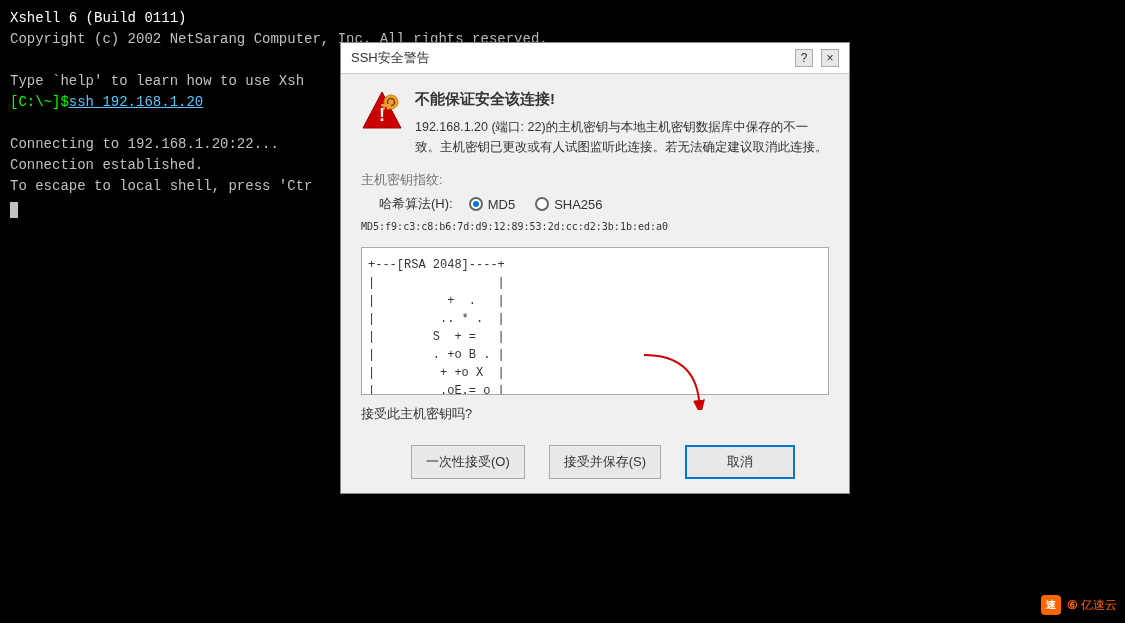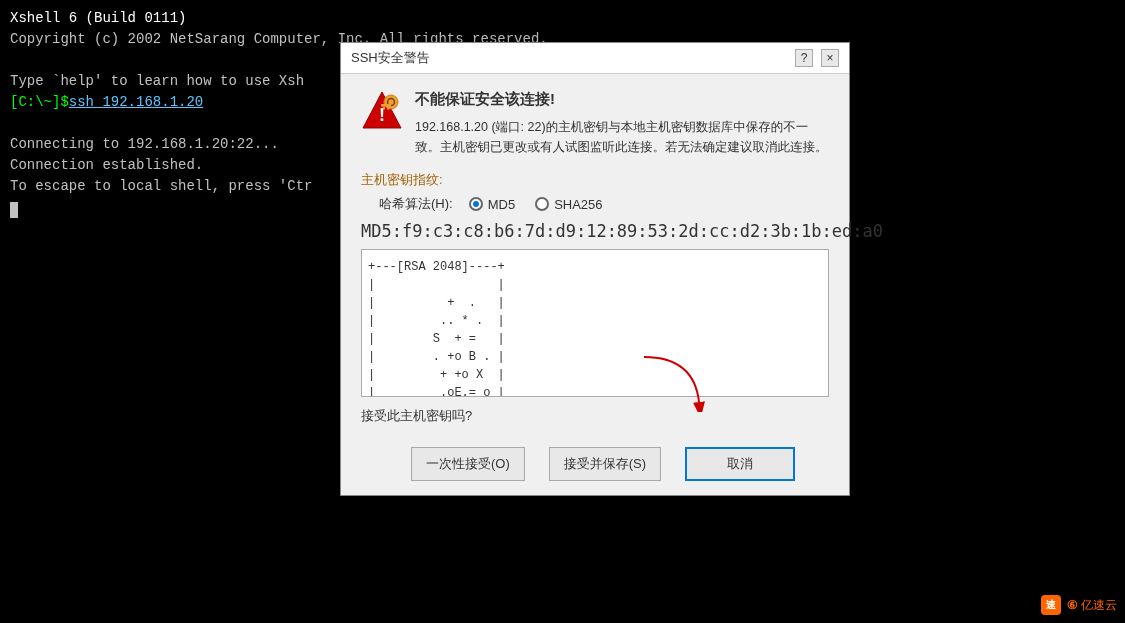--- a/index.html
+++ b/index.html
@@ -111,21 +111,21 @@
 
     .warning-desc {
       font-size: 12.5px;
       color: #333;
       line-height: 1.6;
     }
 
     .section-label {
       margin: 10px 0 6px 0;
       font-size: 13px;
-      color: #a16207;
+      color: #737373;
     }
 
     .hash-row {
       display: flex;
       align-items: center;
       gap: 16px;
       margin-bottom: 8px;
       margin-left: 2px;
       padding-left: 16px;
     }
@@ -162,23 +162,23 @@
     }
     .radio-dot.selected::after {
       content: '';
       width: 6px;
       height: 6px;
       border-radius: 50%;
       background: #0078d4;
     }
 
     .fingerprint-value {
-      font-size: 17px;
-      color: #333;
-      margin-bottom: 8px;
+      font-size: 10px;
+      color: #333;
+      margin-bottom: 15px;
       font-family: 'Consolas', monospace;
     }
 
     
     .key-box {
       border: 1px solid #aaa;
       background: white;
       height: 148px;
       margin-bottom: 10px;
       overflow-y: scroll;

